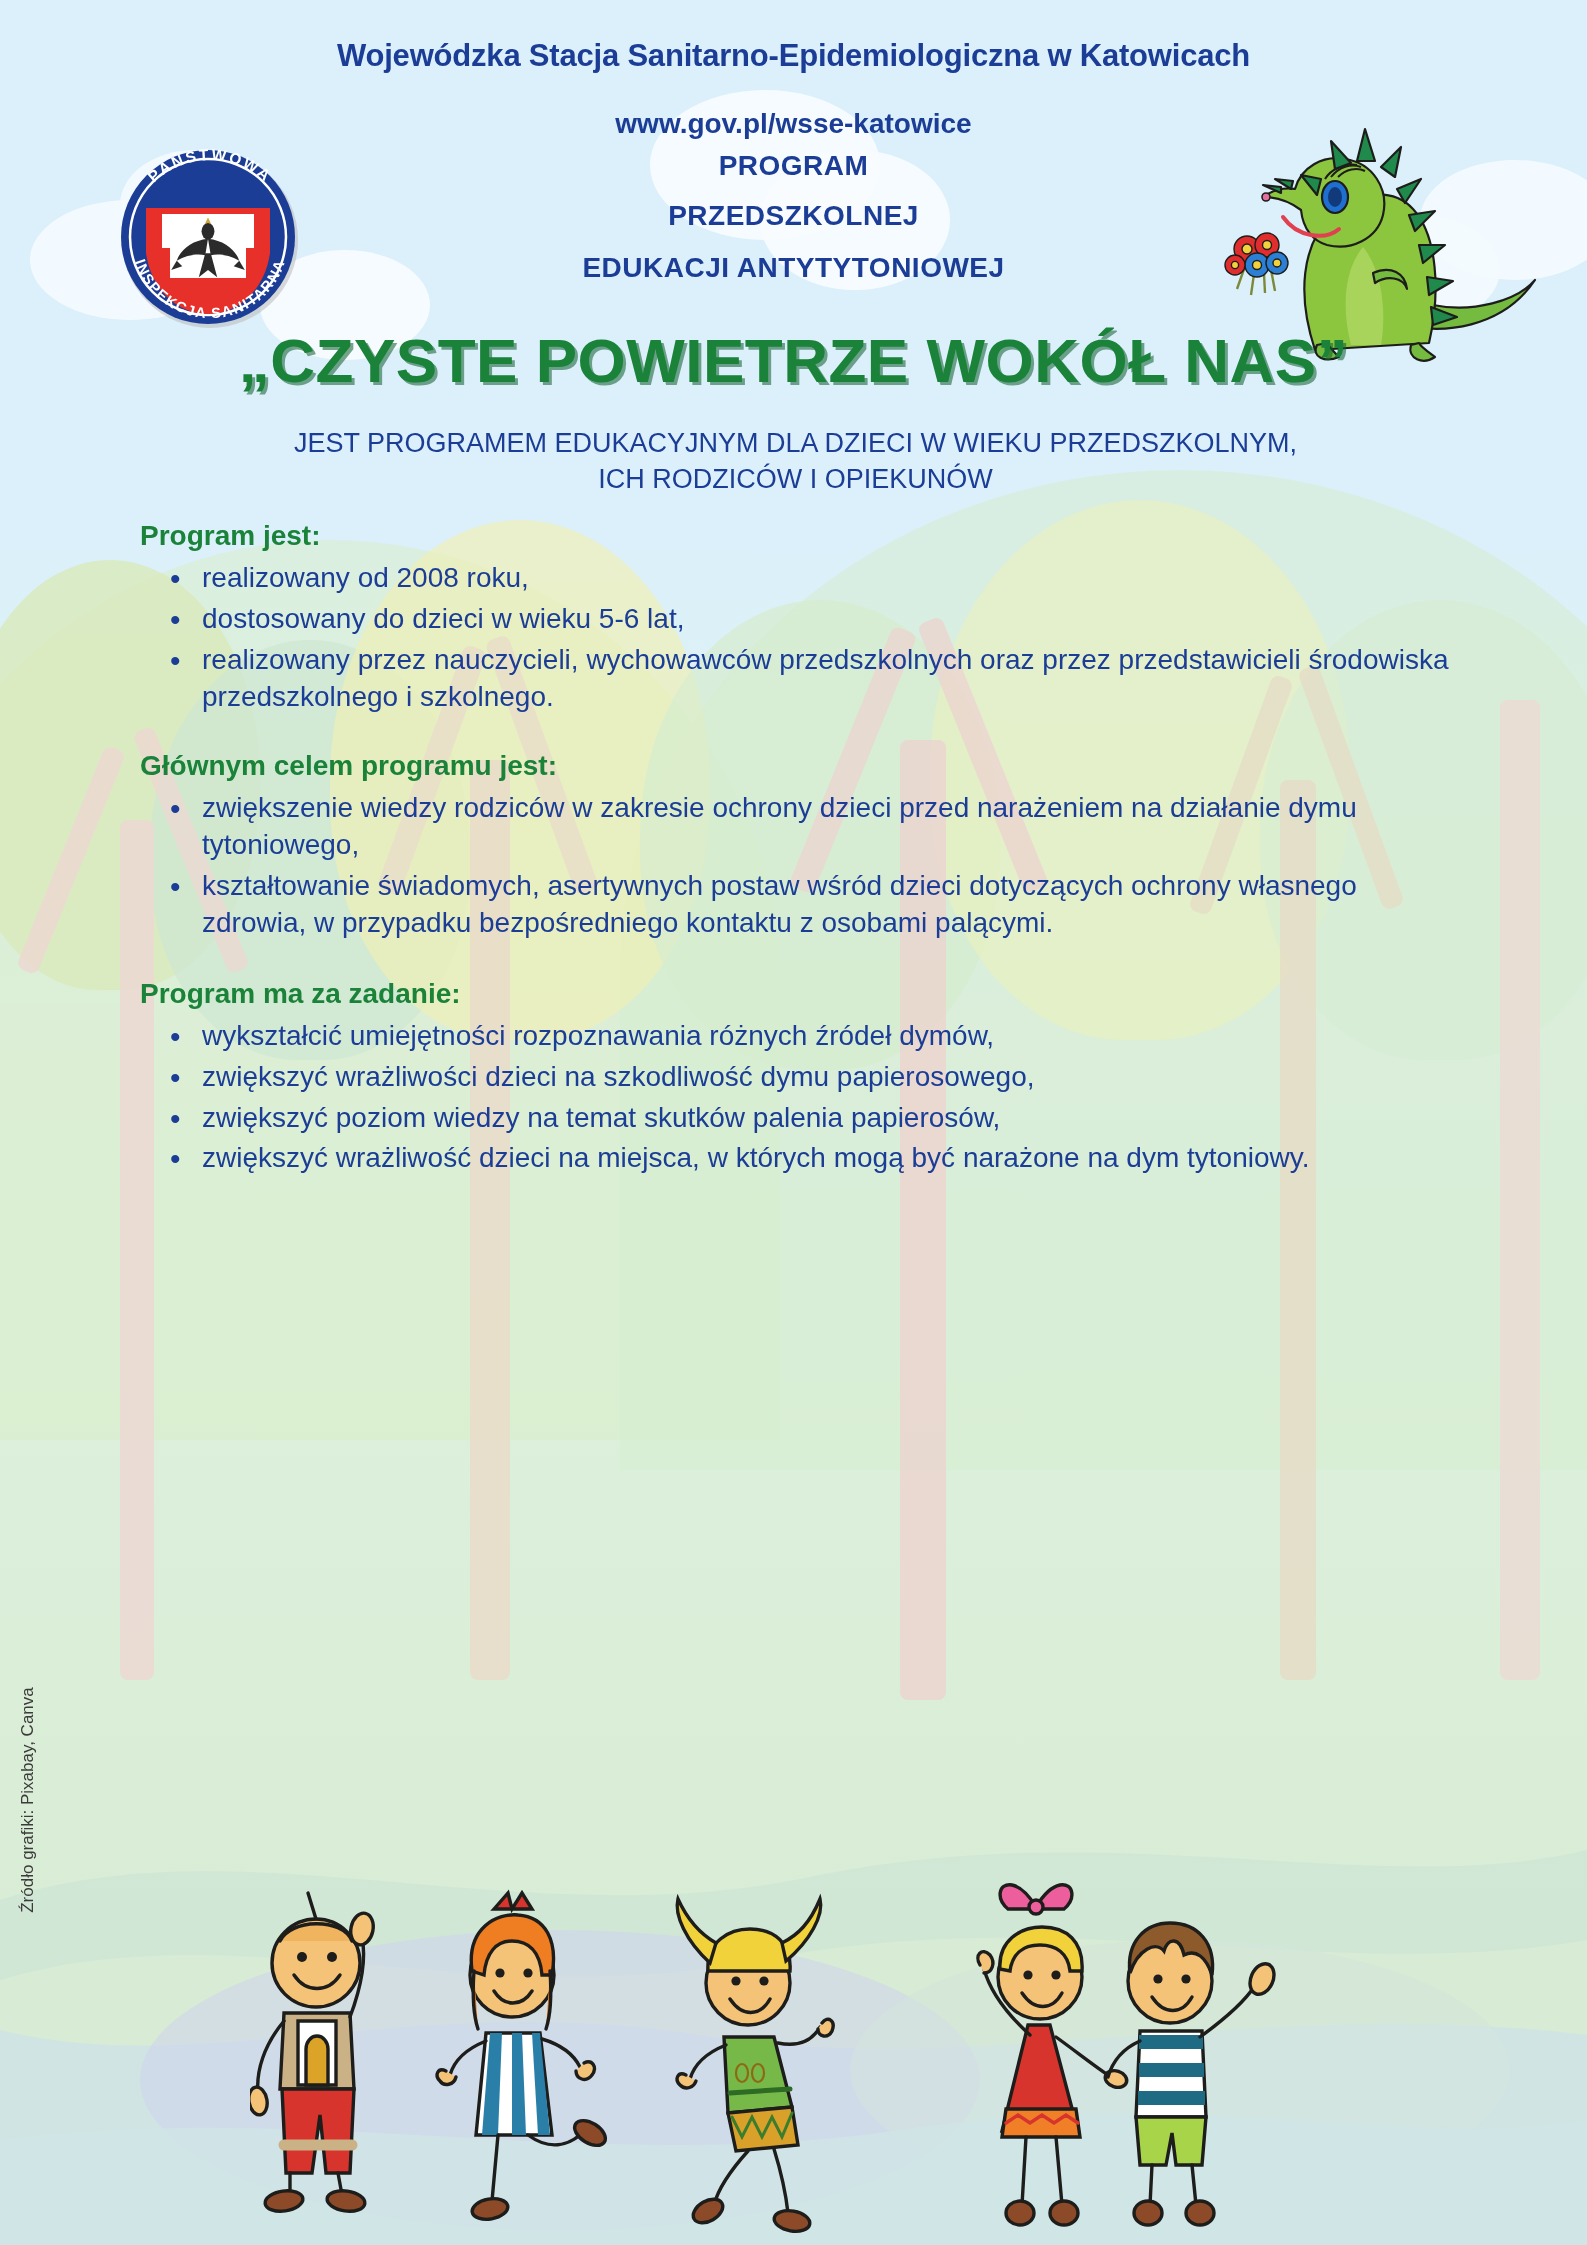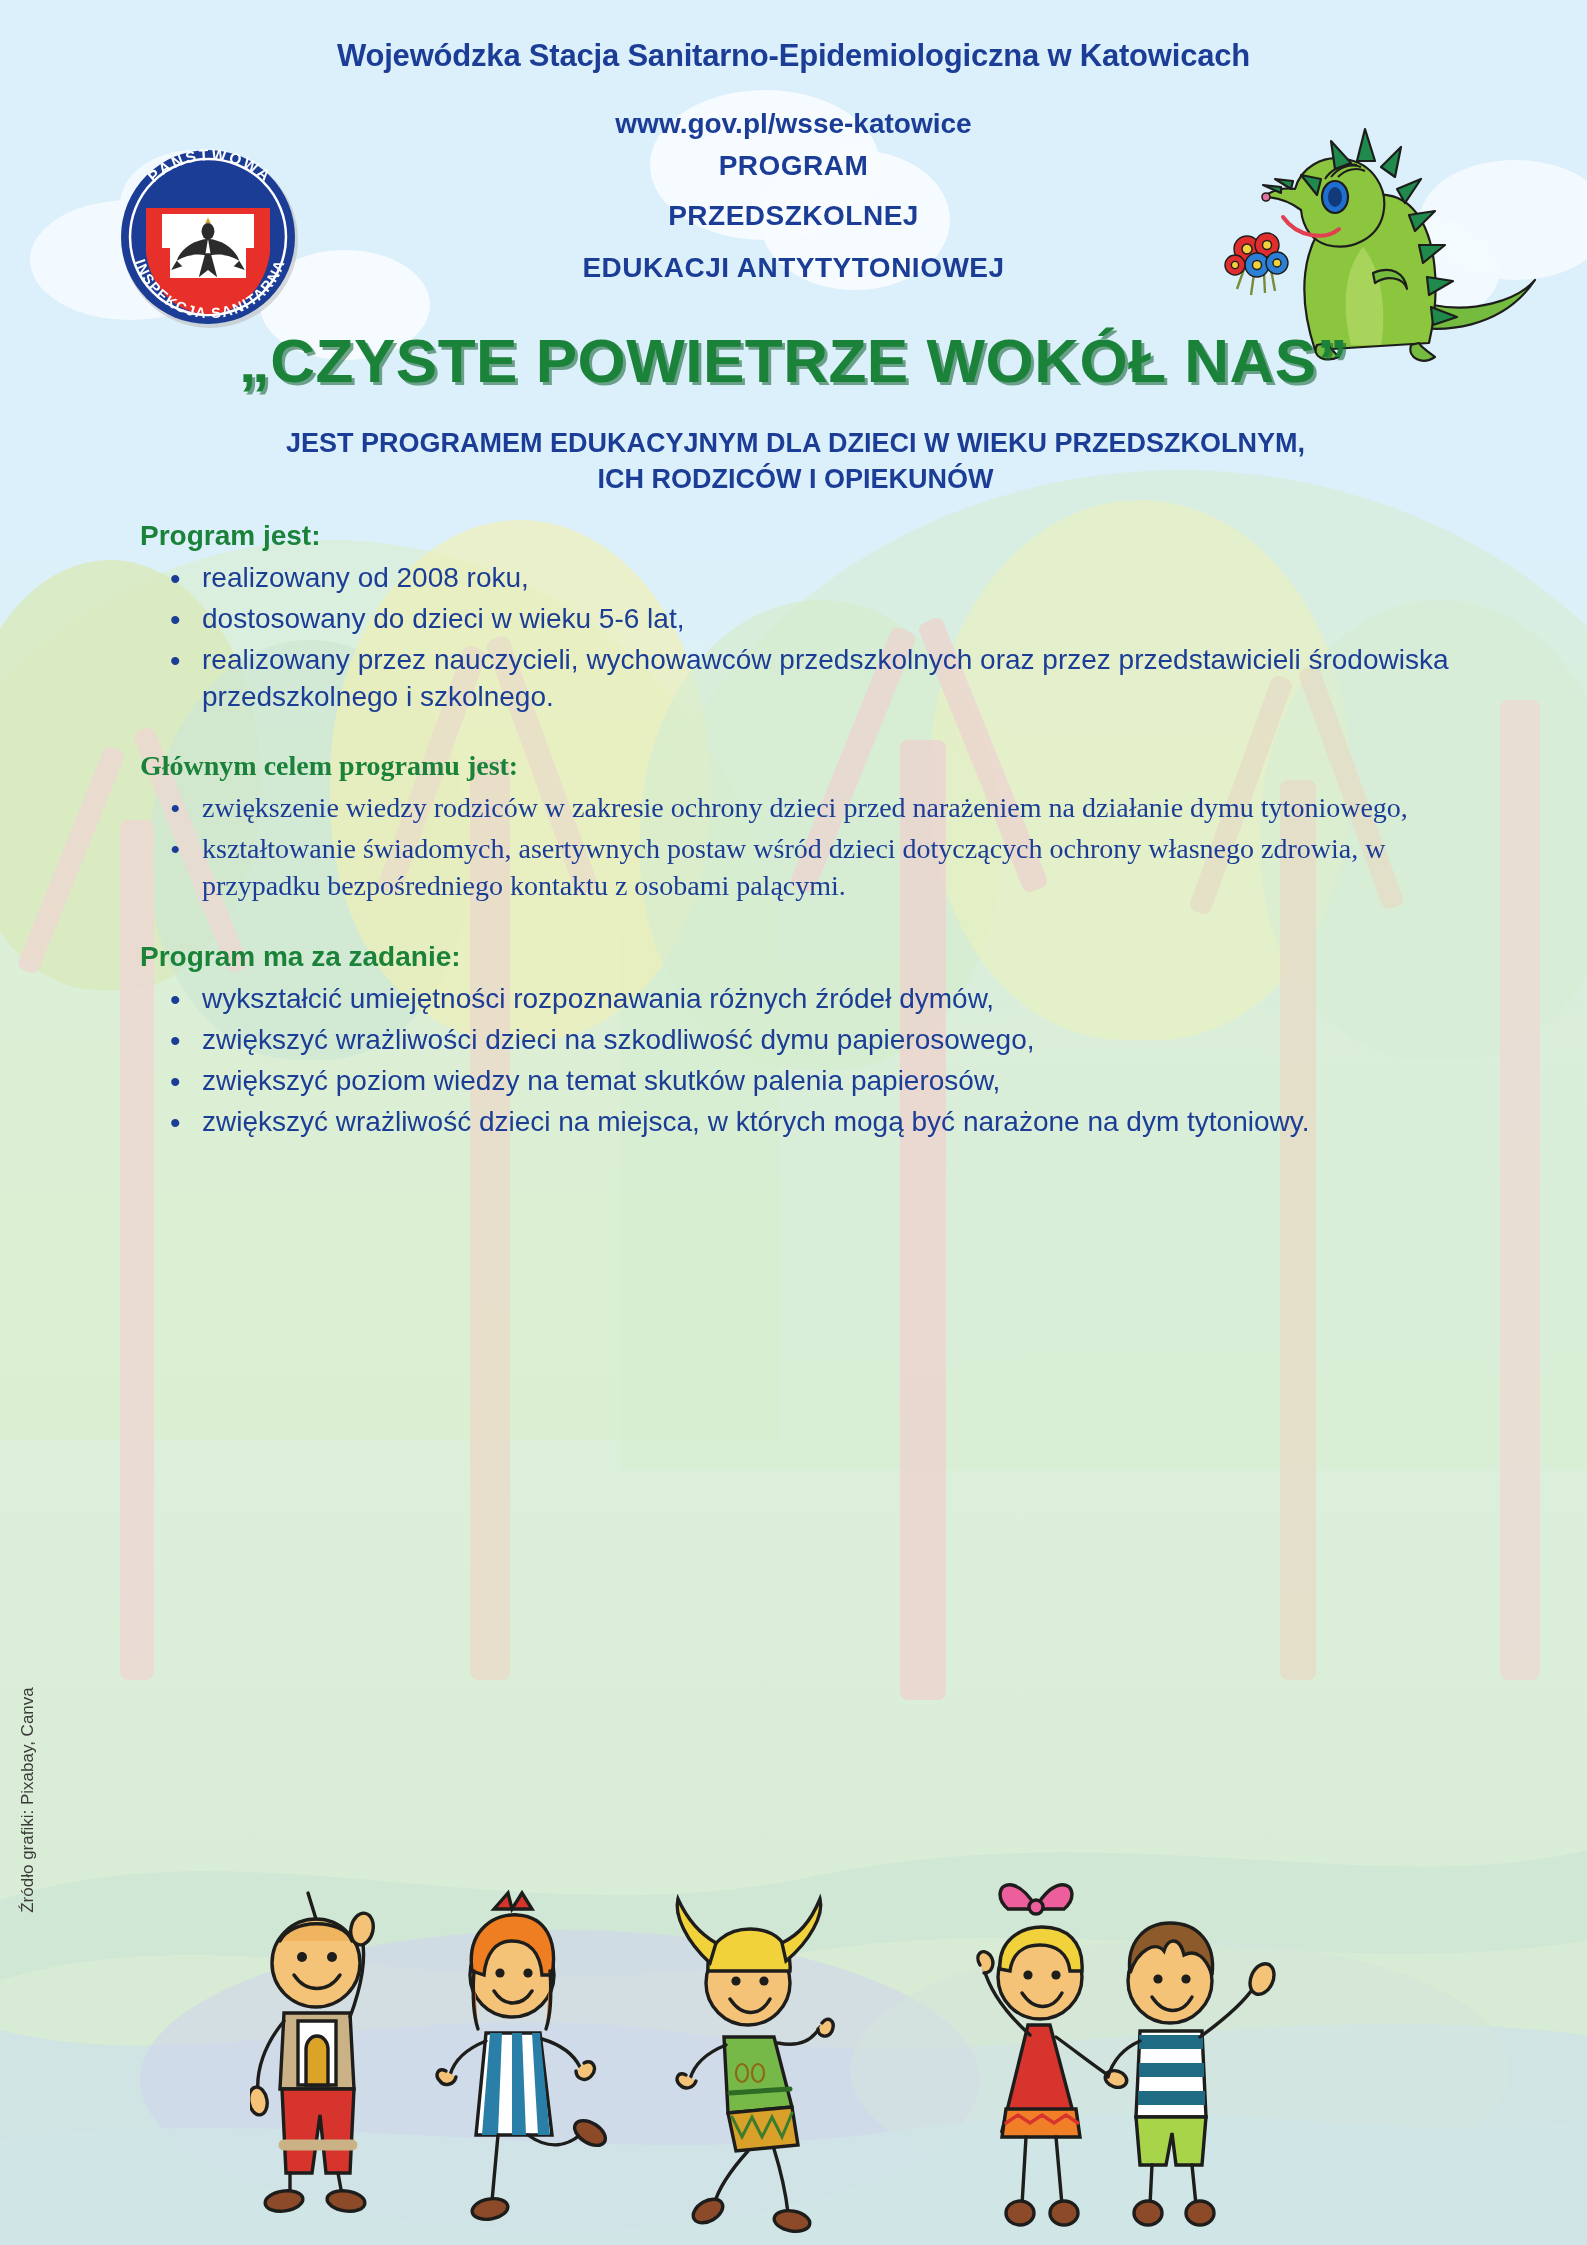--- a/index.html
+++ b/index.html
@@ -86,21 +86,21 @@
     letter-spacing: .5px;
     text-shadow: 3px 3px 0 rgba(13,92,44,.55);
   }
 
   .subtitle {
     position: absolute;
     left: 124px; right: 120px;
     text-align: center;
     color: #1b3d96;
     font-size: 27px;
-    font-weight: bold;
+    font-weight: normal;
     line-height: 1.55;
   }
   .subtitle.s1 { top: 423px; }
   .subtitle.s2 { top: 459px; }
 
   
   .content {
     position: absolute;
     left: 140px;
     top: 520px;
@@ -130,21 +130,21 @@
     content: "\2022";
     position: absolute;
     left: 8px;
     top: -1px;
     font-size: 30px;
     color: #1b3d96;
   }
 
   
   #sec-0 { margin-top: 0px; }
-  #sec-1 { margin-top: 16px; font-family: Liberation Serif, serif; }
+  #sec-1 { margin-top: 16px; }
   #sec-2 { margin-top: 36px; }
 
   
   .credit {
     position: absolute;
     left: -152px;
     top: 1790px;
     width: 360px;
     transform: rotate(-90deg);
     transform-origin: center;

